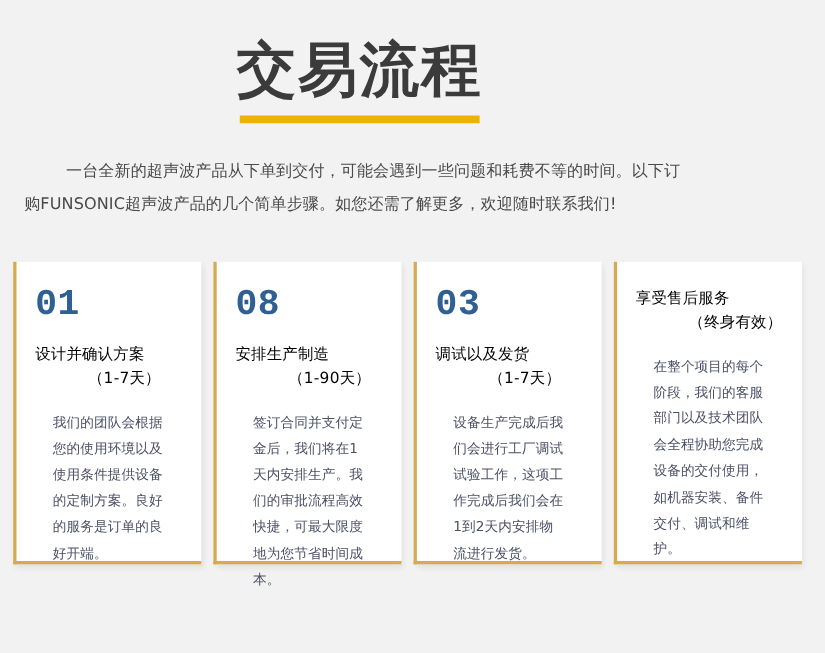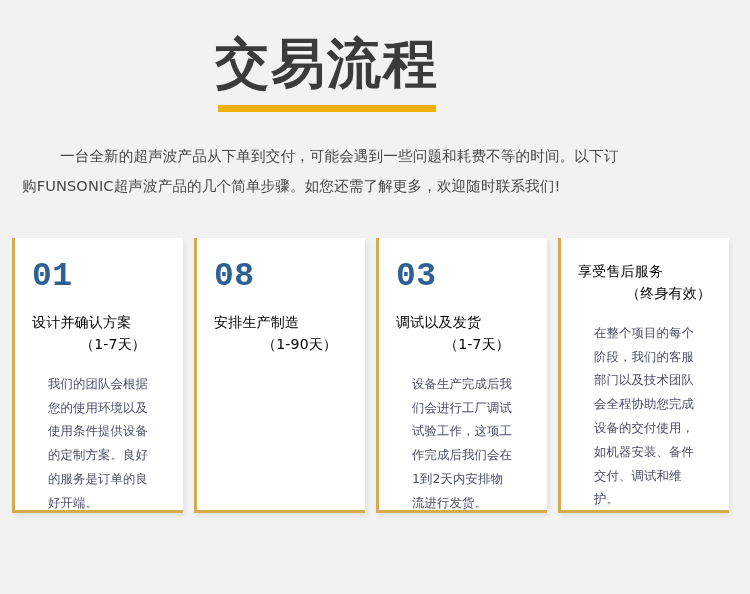--- a/index.html
+++ b/index.html
@@ -127,20 +127,21 @@
       </div>
       <p class="card-body">我们的团队会根据您的使用环境以及使用条件提供设备的定制方案。良好的服务是订单的良好开端。</p>
     </div>
 
     <div class="card">
       <div class="card-number">08</div>
       <div class="card-heading">
         <span>安排生产制造</span>
         <span class="sub">（1-90天）</span>
       </div>
+      <p class="card-body">签订合同并支付定金后，我们将在1天内安排生产。我们的审批流程高效快捷，可最大限度地为您节省时间成本。</p>
     </div>
 
     <div class="card">
       <div class="card-number">03</div>
       <div class="card-heading">
         <span>调试以及发货</span>
         <span class="sub">（1-7天）</span>
       </div>
       <p class="card-body">设备生产完成后我们会进行工厂调试试验工作，这项工作完成后我们会在1到2天内安排物流进行发货。</p>
     </div>

